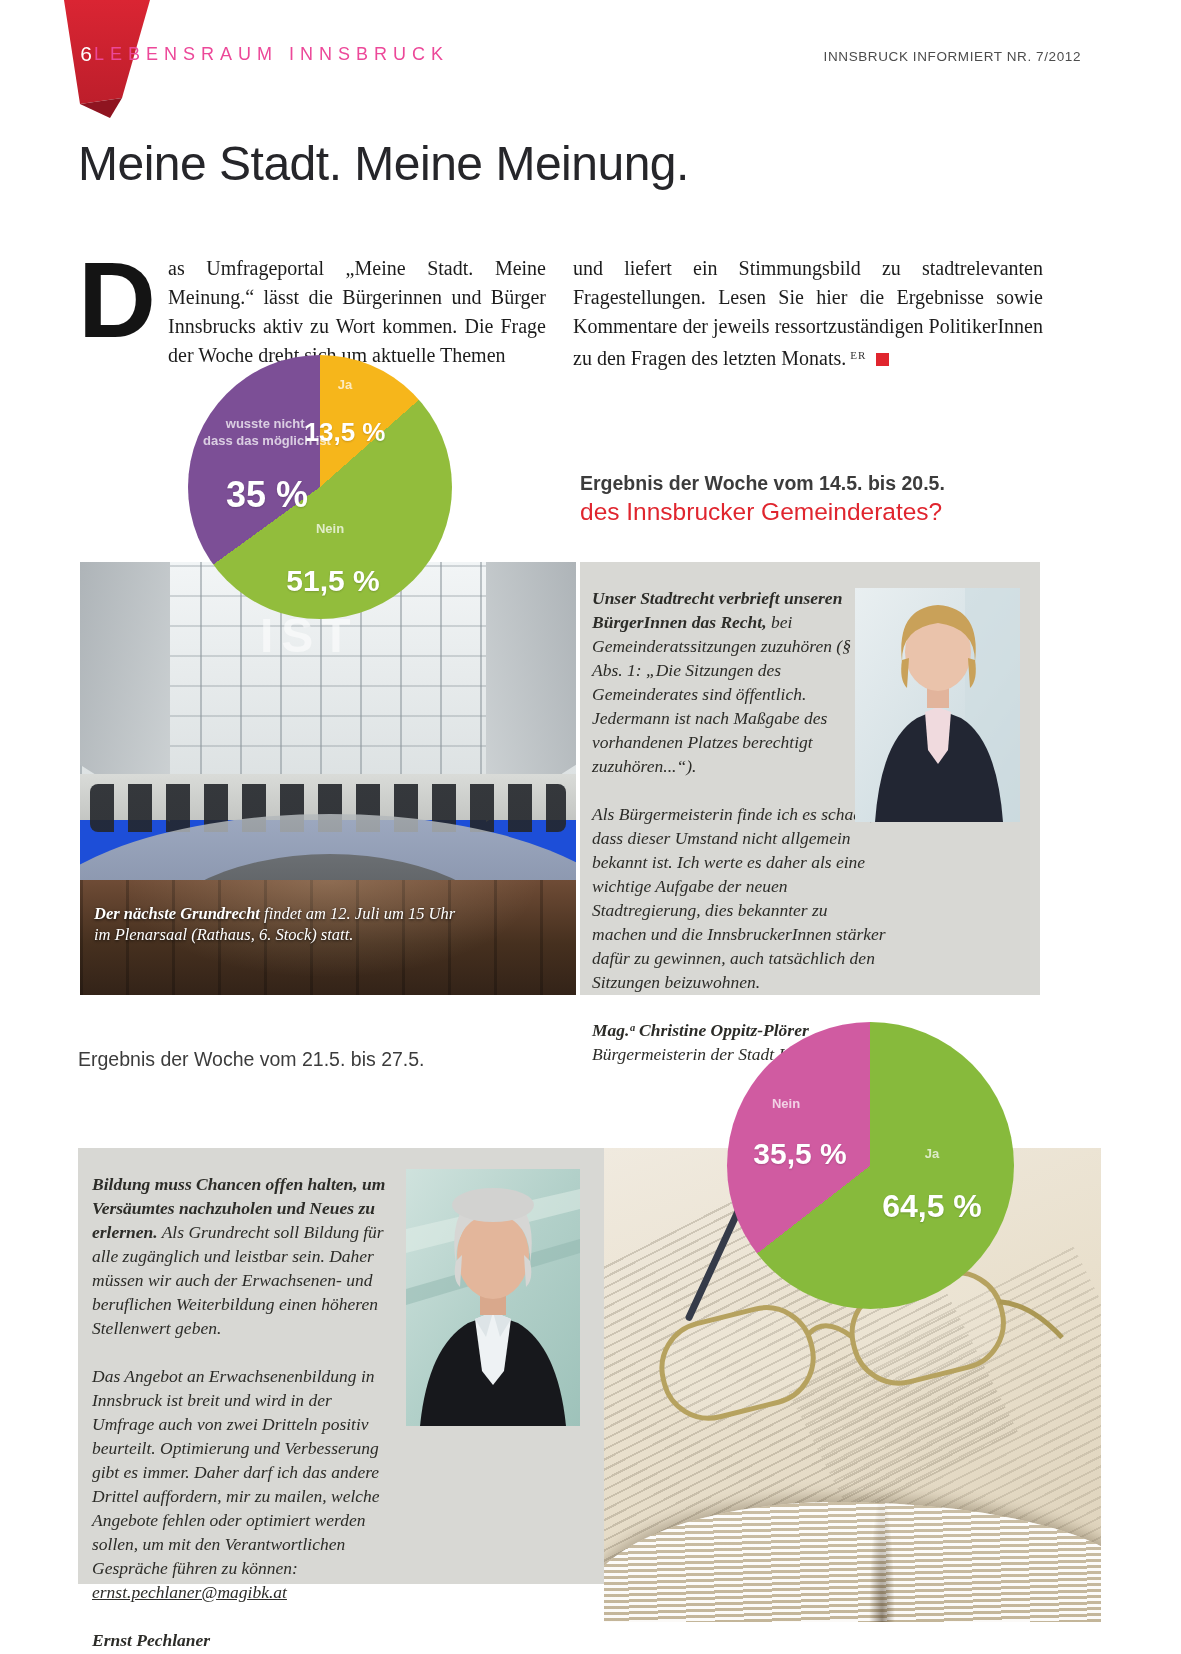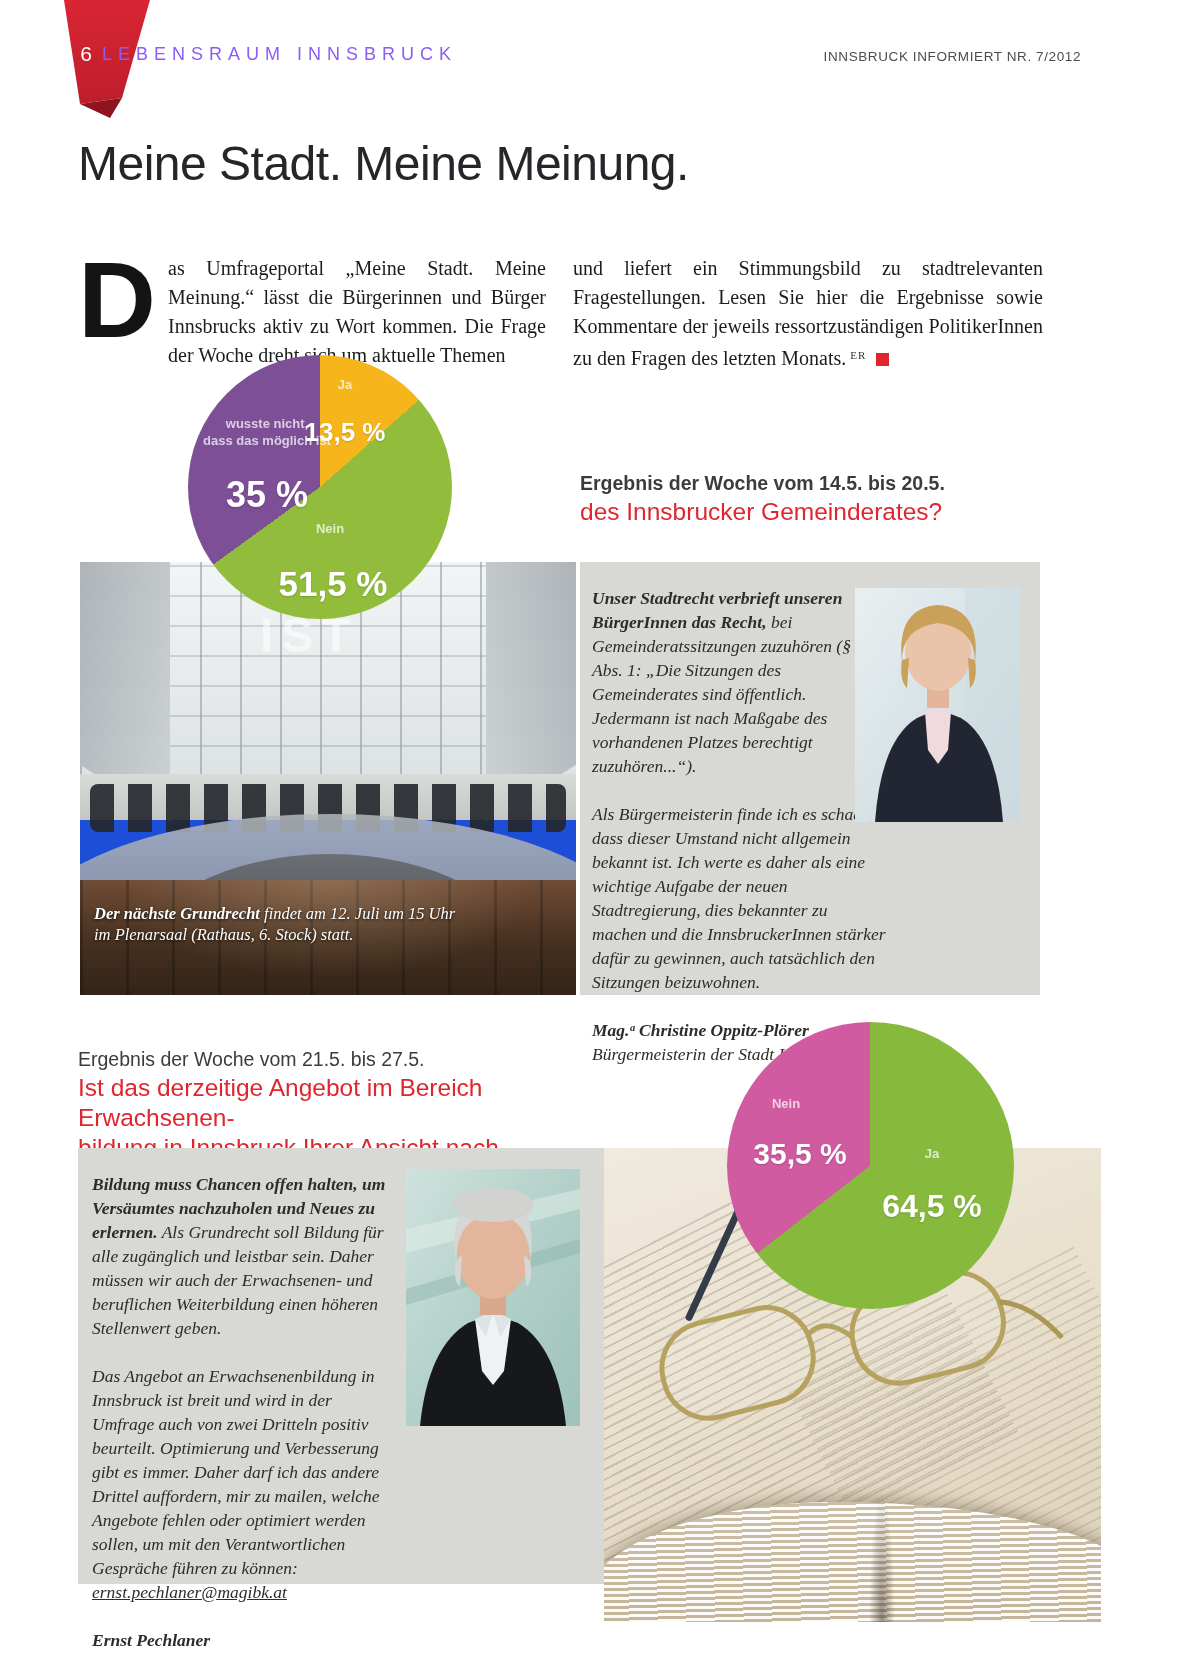--- a/index.html
+++ b/index.html
@@ -3,22 +3,22 @@
 <meta charset="utf-8">
 <style>
   html,body{margin:0;padding:0;background:#ffffff;}
   .page{position:relative;width:1181px;height:1654px;background:#ffffff;overflow:hidden;
         font-family:"Liberation Sans","DejaVu Sans",sans-serif;color:#222;}
 
   
   .ribbon-wrap{position:absolute;left:24px;top:0;width:150px;height:125px;}
   .page-num{position:absolute;left:40px;top:42px;width:44px;text-align:center;
             color:#fff;font-size:21px;font-weight:400;}
-  .kicker{position:absolute;left:102px;top:44px;font-size:18px;letter-spacing:6px;
-          color:#8b5cf6;font-weight:400;}
+  .kicker{position:absolute;left:94px;top:44px;font-size:18px;letter-spacing:6px;
+          color:#ec4899;font-weight:400;}
   .issue{position:absolute;right:100px;top:49px;font-size:13.5px;letter-spacing:.6px;
          color:#4c4c4c;font-weight:400;}
 
   
   .title{position:absolute;left:78px;top:136px;font-size:48px;letter-spacing:-.5px;
          color:#26262a;font-weight:400;}
   .subtitle{position:absolute;left:79px;top:206px;font-size:19px;color:#3a3a3a;}
 
   .intro-col{position:absolute;top:254px;font-family:"Liberation Serif","DejaVu Serif",serif;
              font-size:20px;line-height:29px;color:#1c1c1c;text-align:justify;}
@@ -36,21 +36,21 @@
   .pie2{left:727px;top:1022px;width:287px;height:287px;z-index:6;}
   .pie .lbl{position:absolute;text-align:center;color:rgba(255,255,255,.72);
             font-size:13px;font-weight:700;}
   .pie .val{position:absolute;text-align:center;color:#fff;font-weight:700;
             text-shadow:0 1px 2px rgba(0,0,0,.18);margin-top:25px;}
   .p1-ja-l{left:122px;top:22px;width:70px;}
   .p1-ja-v{left:92px;top:37px;width:130px;font-size:26px;}
   .p1-wn-l{left:4px;top:60px;width:150px;line-height:17px;font-size:13.5px;color:rgba(255,255,255,.9);}
   .p1-wn-v{left:4px;top:94px;width:150px;font-size:36px;}
   .p1-ne-l{left:77px;top:166px;width:130px;font-size:14px;}
-  .p1-ne-v{left:65px;top:184px;width:160px;font-size:35px;}
+  .p1-ne-v{left:65px;top:184px;width:160px;font-size:30px;}
   .p2-ne-l{left:9px;top:74px;width:100px;}
   .p2-ne-v{left:-2px;top:90px;width:150px;font-size:30px;}
   .p2-ja-l{left:155px;top:124px;width:100px;color:rgba(246,246,205,.85);}
   .p2-ja-v{left:130px;top:141px;width:150px;font-size:32px;}
 
   
   .period{position:absolute;font-size:19.5px;color:#3c3c3c;}
   .question{position:absolute;font-size:24.5px;line-height:30px;color:#e0252e;}
   .period1{left:580px;top:472px;font-weight:bold;}
   .question1{left:580px;top:497px;width:480px;}
@@ -218,24 +218,20 @@
         <rect x="72" y="96" width="22" height="24" fill="#e2b49c"></rect>
         <ellipse cx="83" cy="64" rx="33" ry="39" fill="#eac3ab"></ellipse>
         <path d="M47,74 Q41,20 83,17 Q126,20 120,74 Q120,40 83,35 Q46,40 47,74 Z" fill="#c9a159"></path>
         <path d="M47,72 Q44,92 52,100 L54,70 Z" fill="#c9a159"></path>
         <path d="M120,72 Q123,92 115,100 L113,70 Z" fill="#c9a159"></path>
       </svg>
     </div>
   </div>
 
   <div class="period period2">Ergebnis der Woche vom 21.5. bis 27.5.</div>
-  <div class="question question2">
-    <div>Ist das derzeitige Angebot im Bereich Erwachsenen-</div>
-    <div>bildung in Innsbruck Ihrer Ansicht nach ausreichend?</div>
-  </div>
 
   <div class="bookphoto">
     <div class="book-textcol"></div>
     <div class="book-textcol2"></div>
     <svg class="glasses-svg" width="497" height="360" viewBox="0 0 497 360">
       <g transform="rotate(-14 250 180)">
         <path d="M368,135 L458,18" stroke="#2c3240" stroke-width="8" stroke-linecap="round" fill="none"></path>
         <path d="M95,120 L185,8" stroke="#353b49" stroke-width="7" stroke-linecap="round" fill="none"></path>
         <rect x="55" y="128" width="152" height="96" rx="46" fill="rgba(255,255,255,0.10)" stroke="#b6a25f" stroke-width="5"></rect>
         <rect x="248" y="140" width="152" height="96" rx="46" fill="rgba(255,255,255,0.10)" stroke="#b6a25f" stroke-width="5"></rect>

